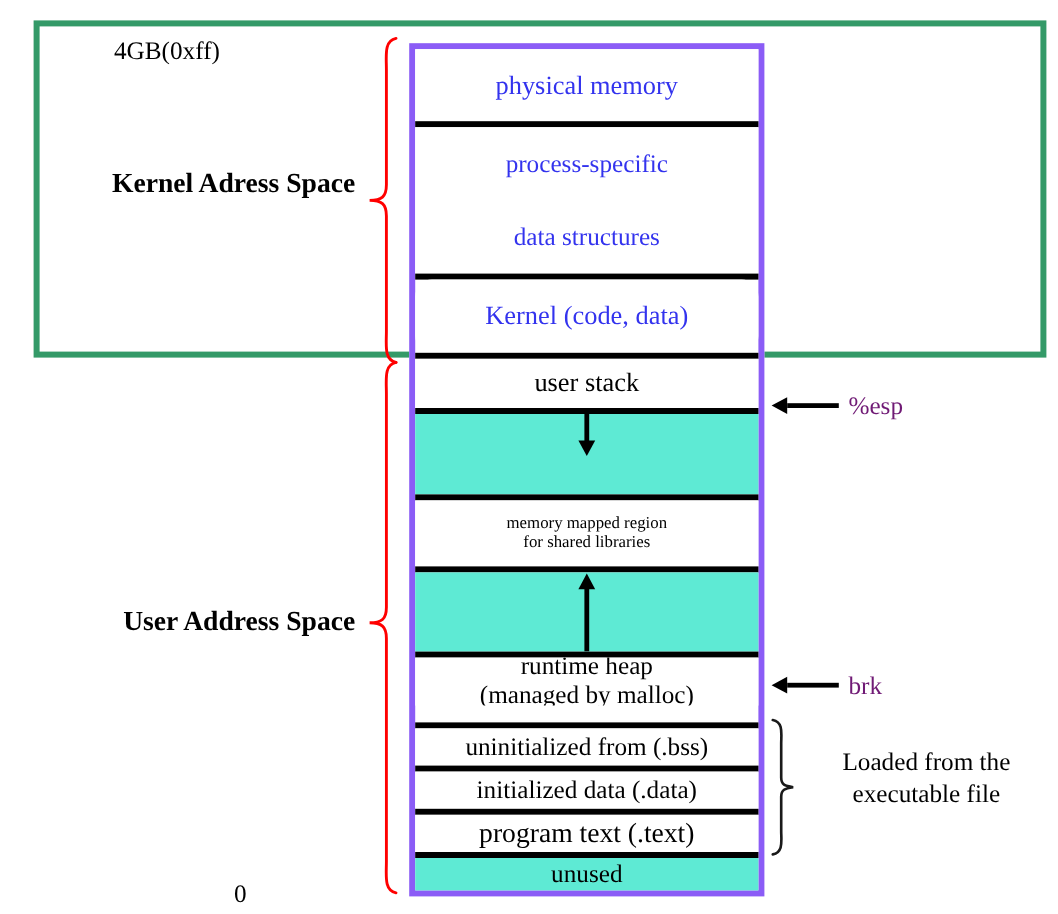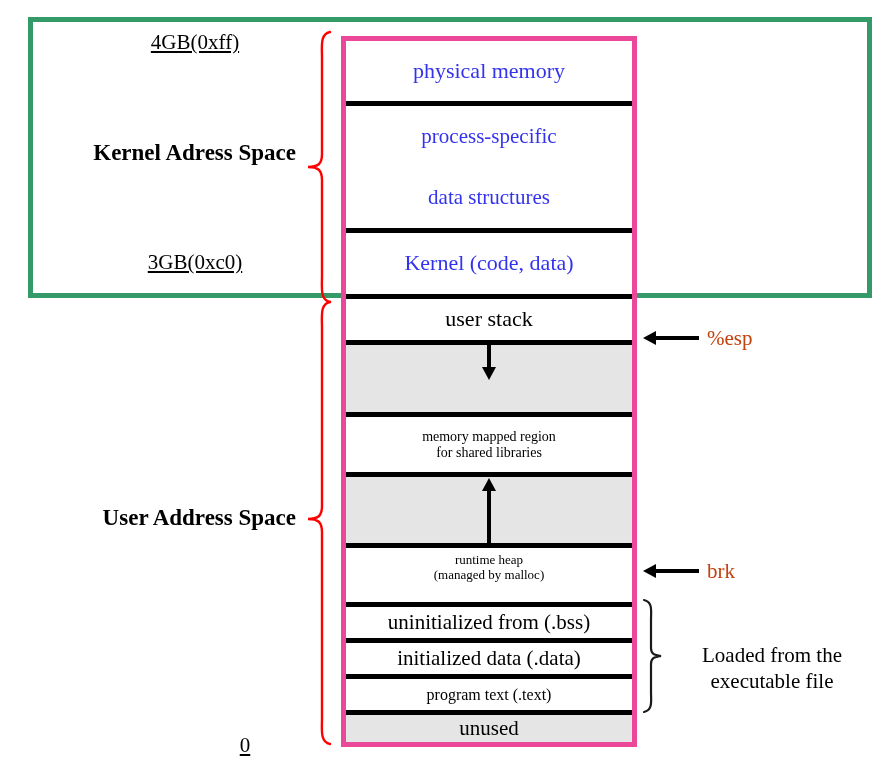--- a/index.html
+++ b/index.html
@@ -32,21 +32,21 @@
   }
 
   
   .mem-column {
     position: absolute;
     left: 341px;
     top: 36px;
     width: 296px;
     height: 711px;
     box-sizing: border-box;
-    border: 5px solid #ec4899;
+    border: 5px solid #8b5cf6;
     background: #ffffff;
   }
 
   .mem-row {
     position: absolute;
     left: 0;
     width: 286px;
     box-sizing: border-box;
     display: flex;
     flex-direction: column;
@@ -58,21 +58,21 @@
   }
   .mem-row .line {
     display: block;
     line-height: 1.12;
     white-space: nowrap;
   }
 
   .mem-row.blue .line { color: #3333ee; }
   .mem-row.black .line { color: #000000; }
 
-  .mem-row.gray { background: #e5e5e5; }
+  .mem-row.gray { background: #5eead4; }
 
   
   .divider {
     position: absolute;
     left: 0;
     width: 286px;
     height: 5px;
     background: #000000;
   }
 
@@ -115,32 +115,31 @@
     flex: 0 0 auto;
   }
   .pointer-annot .arrow-shaft {
     height: 4px;
     background: #000000;
     flex: 0 0 auto;
   }
   .pointer-annot .pointer-label {
     margin-left: 8px;
     font-size: 21px;
-    color: #c2410c;
+    color: #701a75;
     white-space: nowrap;
   }
 
   
   .addr-label {
     position: absolute;
     font-size: 21px;
     color: #000000;
-    text-align: center;
-    white-space: nowrap;
-    text-decoration: underline;
+    text-align: left;
+    white-space: nowrap;
   }
 
   
   .region-label {
     position: absolute;
     color: #000000;
     font-weight: bold;
     font-size: 23px;
     white-space: nowrap;
     text-align: right;
@@ -163,21 +162,20 @@
 </style>
 </head>
 <body>
 
 <div id="canvas">
 
   <div class="kernel-highlight"></div>
 
   <div class="addr-label" style="left:95px; top:30px; width:200px;">4GB(0xff)</div>
 
-  <div class="addr-label" style="left:95px; top:250px; width:200px;">3GB(0xc0)</div>
 
   <div class="addr-label" style="left:195px; top:733px; width:100px;">0</div>
 
   <div class="region-label" style="left:0px; top:140px; width:296px;">Kernel Adress Space</div>
 
   <div class="region-label" style="left:0px; top:505px; width:296px;">User Address Space</div>
 
   <svg class="brace-svg" style="left:300px; top:28px;" width="36" height="278" viewBox="0 0 36 278">
     <path d="M30 4 C20 6, 22 18, 22 30 L22 126 C22 136, 18 139, 8 139
              C18 139, 22 142, 22 152 L22 248 C22 260, 20 272, 30 274" fill="none" stroke="#ff0000" stroke-width="2.4" stroke-linecap="round"></path>
@@ -226,37 +224,37 @@
     <div class="divider" style="top:431px;"></div>
 
     <div class="mem-row gray" style="top:436px; height:66px;">
       <div class="growth-arrow up" style="left:143px; top:0px;">
         <div class="shaft" style="top:13px; height:53px;"></div>
         <div class="head" style="top:1px;"></div>
       </div>
     </div>
     <div class="divider" style="top:502px;"></div>
 
-    <div class="mem-row black" style="top:507px; height:40px; font-size:13px;">
+    <div class="mem-row black" style="top:507px; height:40px; font-size:21px;">
       <span class="line">runtime heap</span>
       <span class="line">(managed by malloc)</span>
     </div>
     <div class="divider" style="top:561px;"></div>
 
     <div class="mem-row black" style="top:566px; height:31px; font-size:21px;">
       <span class="line">uninitialized from (.bss)</span>
     </div>
     <div class="divider" style="top:597px;"></div>
 
     <div class="mem-row black" style="top:602px; height:31px; font-size:21px;">
       <span class="line">initialized data (.data)</span>
     </div>
     <div class="divider" style="top:633px;"></div>
 
-    <div class="mem-row black" style="top:638px; height:31px; font-size:16px;">
+    <div class="mem-row black" style="top:638px; height:31px; font-size:23px;">
       <span class="line">program text (.text)</span>
     </div>
     <div class="divider" style="top:669px;"></div>
 
     <div class="mem-row gray black" style="top:674px; height:27px; font-size:21px;">
       <span class="line">unused</span>
     </div>
 
   </div>
 
@@ -271,17 +269,17 @@
     <div class="arrow-shaft" style="width:43px;"></div>
     <span class="pointer-label">brk</span>
   </div>
 
   <svg class="brace-svg" style="left:640px; top:598px;" width="30" height="116" viewBox="0 0 30 116">
     <path d="M4 2 C13 4, 11 13, 11 22 L11 50 C11 56, 14 57, 21 58
              C14 59, 11 60, 11 66 L11 94 C11 103, 13 112, 4 114" fill="none" stroke="#1a1a1a" stroke-width="2.2" stroke-linecap="round"></path>
   </svg>
 
   <div class="side-note" style="left:672px; top:622px; width:200px;">
-    <span style="display:block;margin-top:20px;">Loaded from the</span>
+    <span style="display:block;">Loaded from the</span>
     <span style="display:block;">executable file</span>
   </div>
 
 </div>
 
 </body></html>

